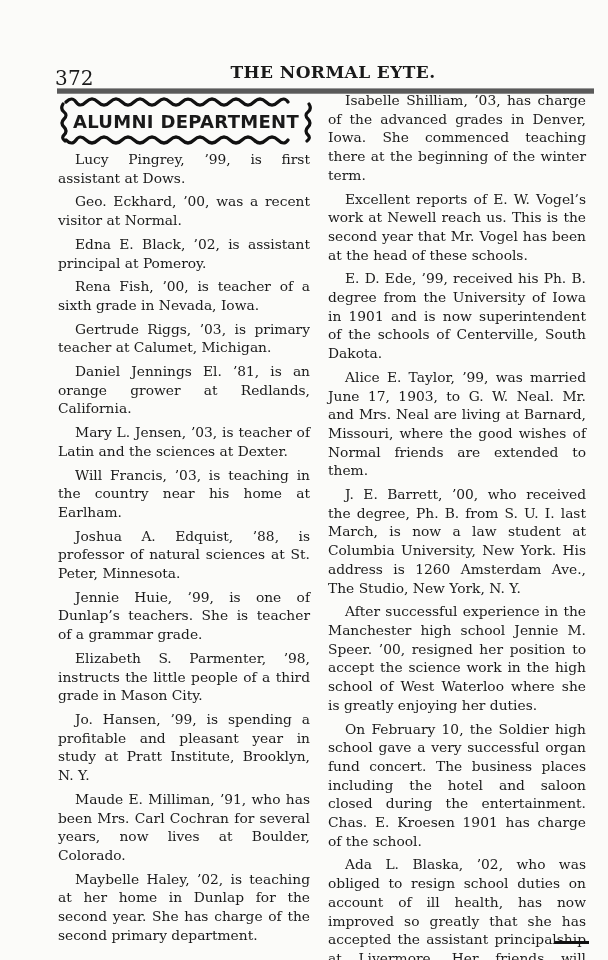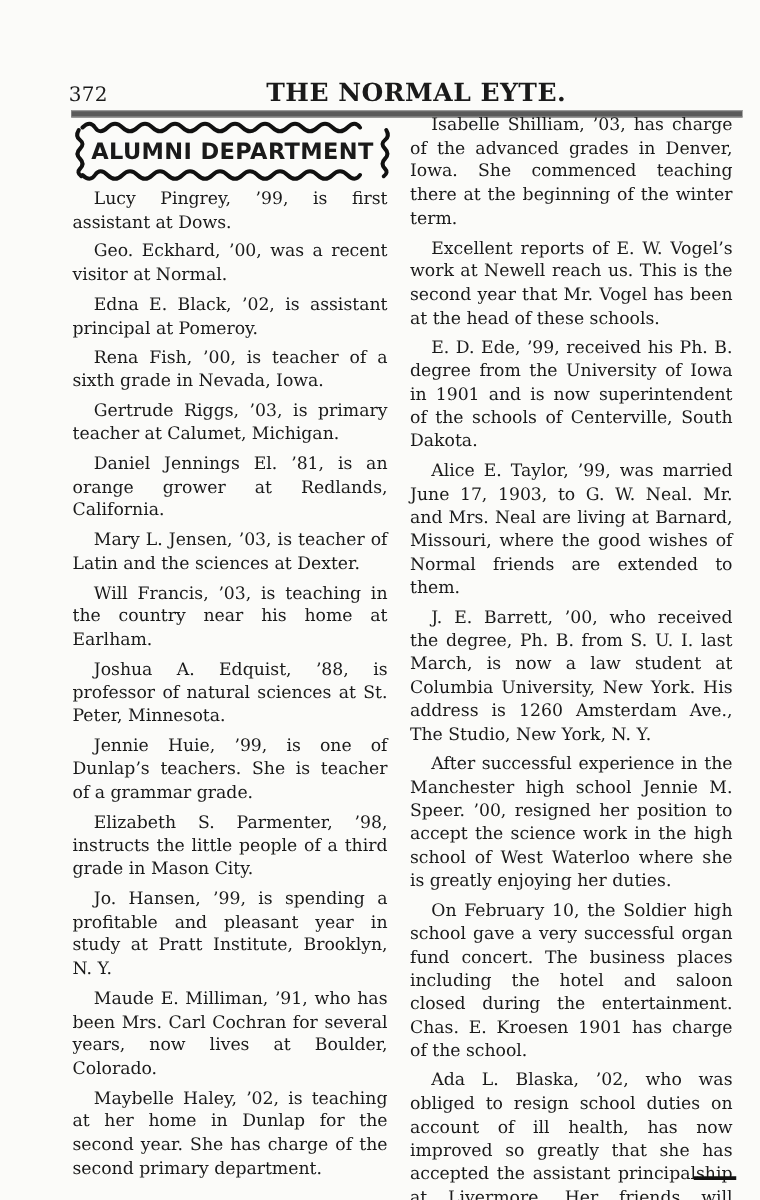--- a/index.html
+++ b/index.html
@@ -5,25 +5,25 @@
     html, body { margin: 0; padding: 0; }
     body {
       width: 608px; height: 960px; overflow: hidden;
       background: #fbfbf9;
       color: #1a1a1a;
       font-family: "DejaVu Serif", "Liberation Serif", serif;
       position: relative;
     }
     .page-number {
       position: absolute; left: 55px; top: 66px;
-      font-size: 16px; letter-spacing: 0.2px;
+      font-size: 20px; letter-spacing: 0.2px;
     }
     .running-head {
       position: absolute; left: 0; right: 0; top: 62px;
-      text-align: center; font-size: 20px; font-weight: bold;
+      text-align: center; font-size: 17px; font-weight: bold;
       padding-left: 58px; letter-spacing: 0.4px;
     }
     .head-rule {
       position: absolute; left: 57px; top: 88px; width: 537px; height: 4px;
       background: #5a5a5a;
       border-top: 1px solid #999; border-bottom: 1px solid #888;
     }
     .col {
       position: absolute;
       font-size: 13.8px; line-height: 18.7px;

